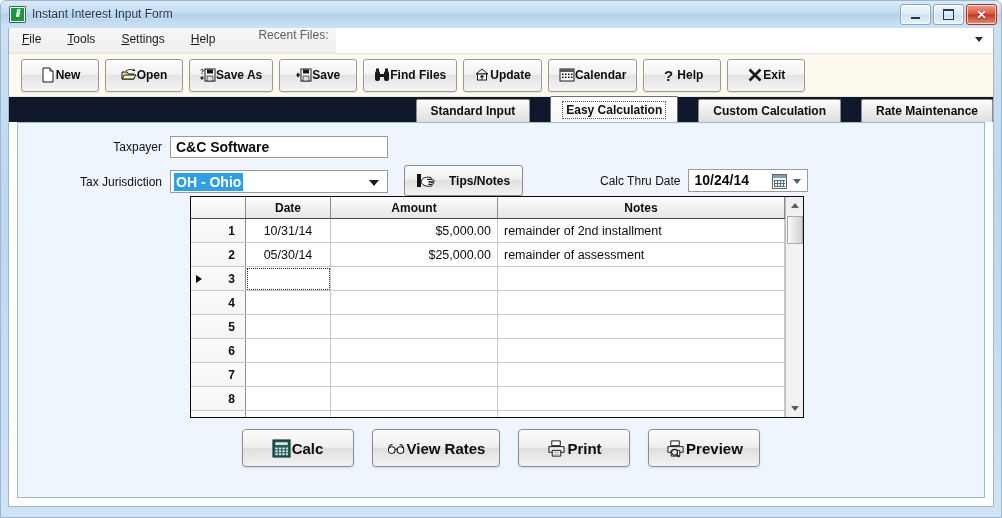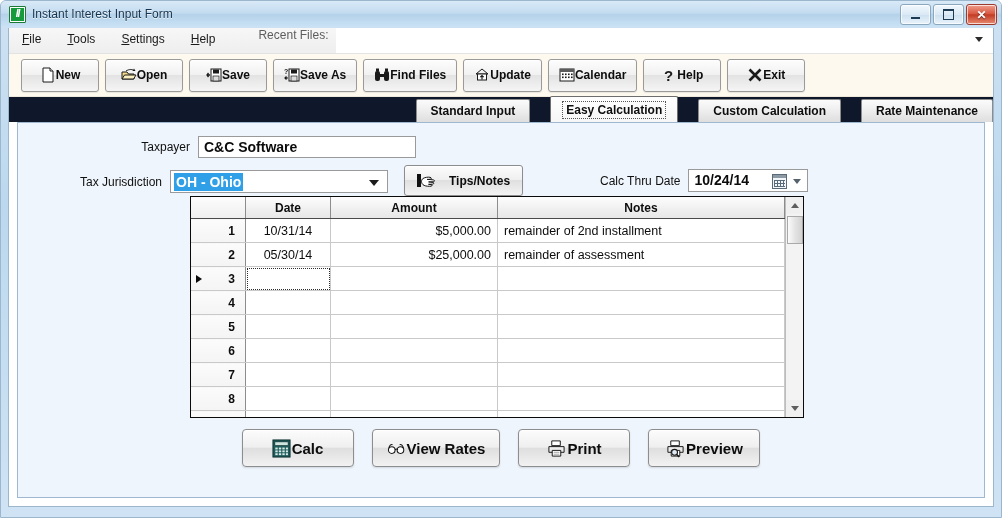--- a/index.html
+++ b/index.html
@@ -123,21 +123,21 @@
   .tab.active .tlabel{
     border:1px dotted #555;padding:1px 3px;margin:-1px -3px;
   }
   
   .tabpage{
     flex:1;margin:0 8px 8px 8px;background:#eff5fd;
     border:1px solid #9fb7cf;position:relative;
   }
   
   .lbl{font-size:12px;color:#101010;}
-  .row-taxpayer{position:absolute;left:0;top:13px;width:370px;display:flex;align-items:center;justify-content:flex-end;padding-left:28px;}
+  .row-taxpayer{position:absolute;left:0;top:13px;width:370px;display:flex;align-items:center;justify-content:flex-end;}
   .row-taxpayer .lbl{margin-right:8px;}
   .txtbox{
     width:218px;height:22px;box-sizing:border-box;
     background:#ffffff;border:1px solid #9a9a9a;
     font-size:14px;font-weight:bold;color:#0b0b0b;
     padding:1px 5px;line-height:19px;white-space:nowrap;overflow:hidden;
   }
   .row-juris{position:absolute;left:0;top:47px;width:370px;display:flex;align-items:center;justify-content:flex-end;}
   .row-juris .lbl{margin-right:8px;}
   .combo{
@@ -311,37 +311,37 @@
           <path d="M1 12V5h5l1.5 2H13v5z" fill="#f3d98a" stroke="#1a1a1a" stroke-width="1"></path>
           <path d="M1 12l2.5-4H15l-2.5 4z" fill="#fbeec0" stroke="#1a1a1a" stroke-width="1"></path>
           <path d="M5 4c3-2 7-2 8 0" fill="none" stroke="#1a1a1a" stroke-width="1"></path>
           <path d="M13 1.5l1.5 2.5L11.5 4z" fill="#1a1a1a"></path>
         </svg>
         <span>Open</span>
       </div>
 
       <div class="tbtn">
         <svg class="tico" viewBox="0 0 16 16">
-          <path d="M1 8h3M2.5 6l-1.5 2 1.5 2" fill="none" stroke="#1a1a1a" stroke-width="1.3"></path>
-          <rect x="5" y="2" width="10" height="12" fill="#fff" stroke="#1a1a1a"></rect>
-          <rect x="7" y="2.5" width="6" height="4" fill="#1a1a1a"></rect>
-          <rect x="7" y="9" width="6" height="5" fill="#dcdcdc" stroke="#1a1a1a" stroke-width=".7"></rect>
-        </svg>
-        <span>Save</span>
-      </div>
-
-      <div class="tbtn">
-        <svg class="tico" viewBox="0 0 16 16">
           <text x="0" y="7" font-size="7" font-family="Liberation Sans" fill="#1a1a1a" font-weight="bold">?</text>
           <path d="M1 11h3M2.5 9.5l-1.5 1.5 1.5 1.5" fill="none" stroke="#1a1a1a" stroke-width="1.2"></path>
           <rect x="5" y="2" width="10" height="12" fill="#fff" stroke="#1a1a1a"></rect>
           <rect x="7" y="2.5" width="6" height="4" fill="#1a1a1a"></rect>
           <rect x="7" y="9" width="6" height="5" fill="#dcdcdc" stroke="#1a1a1a" stroke-width=".7"></rect>
         </svg>
         <span>Save As</span>
+      </div>
+
+      <div class="tbtn">
+        <svg class="tico" viewBox="0 0 16 16">
+          <path d="M1 8h3M2.5 6l-1.5 2 1.5 2" fill="none" stroke="#1a1a1a" stroke-width="1.3"></path>
+          <rect x="5" y="2" width="10" height="12" fill="#fff" stroke="#1a1a1a"></rect>
+          <rect x="7" y="2.5" width="6" height="4" fill="#1a1a1a"></rect>
+          <rect x="7" y="9" width="6" height="5" fill="#dcdcdc" stroke="#1a1a1a" stroke-width=".7"></rect>
+        </svg>
+        <span>Save</span>
       </div>
 
       <div class="tbtn">
         <svg class="tico" viewBox="0 0 16 16">
           <rect x="1" y="4" width="5" height="10" rx="2" fill="#1a1a1a"></rect>
           <rect x="10" y="4" width="5" height="10" rx="2" fill="#1a1a1a"></rect>
           <rect x="6" y="7" width="4" height="3" fill="#1a1a1a"></rect>
           <rect x="2" y="1.5" width="3" height="3" fill="#1a1a1a"></rect>
           <rect x="11" y="1.5" width="3" height="3" fill="#1a1a1a"></rect>
         </svg>

